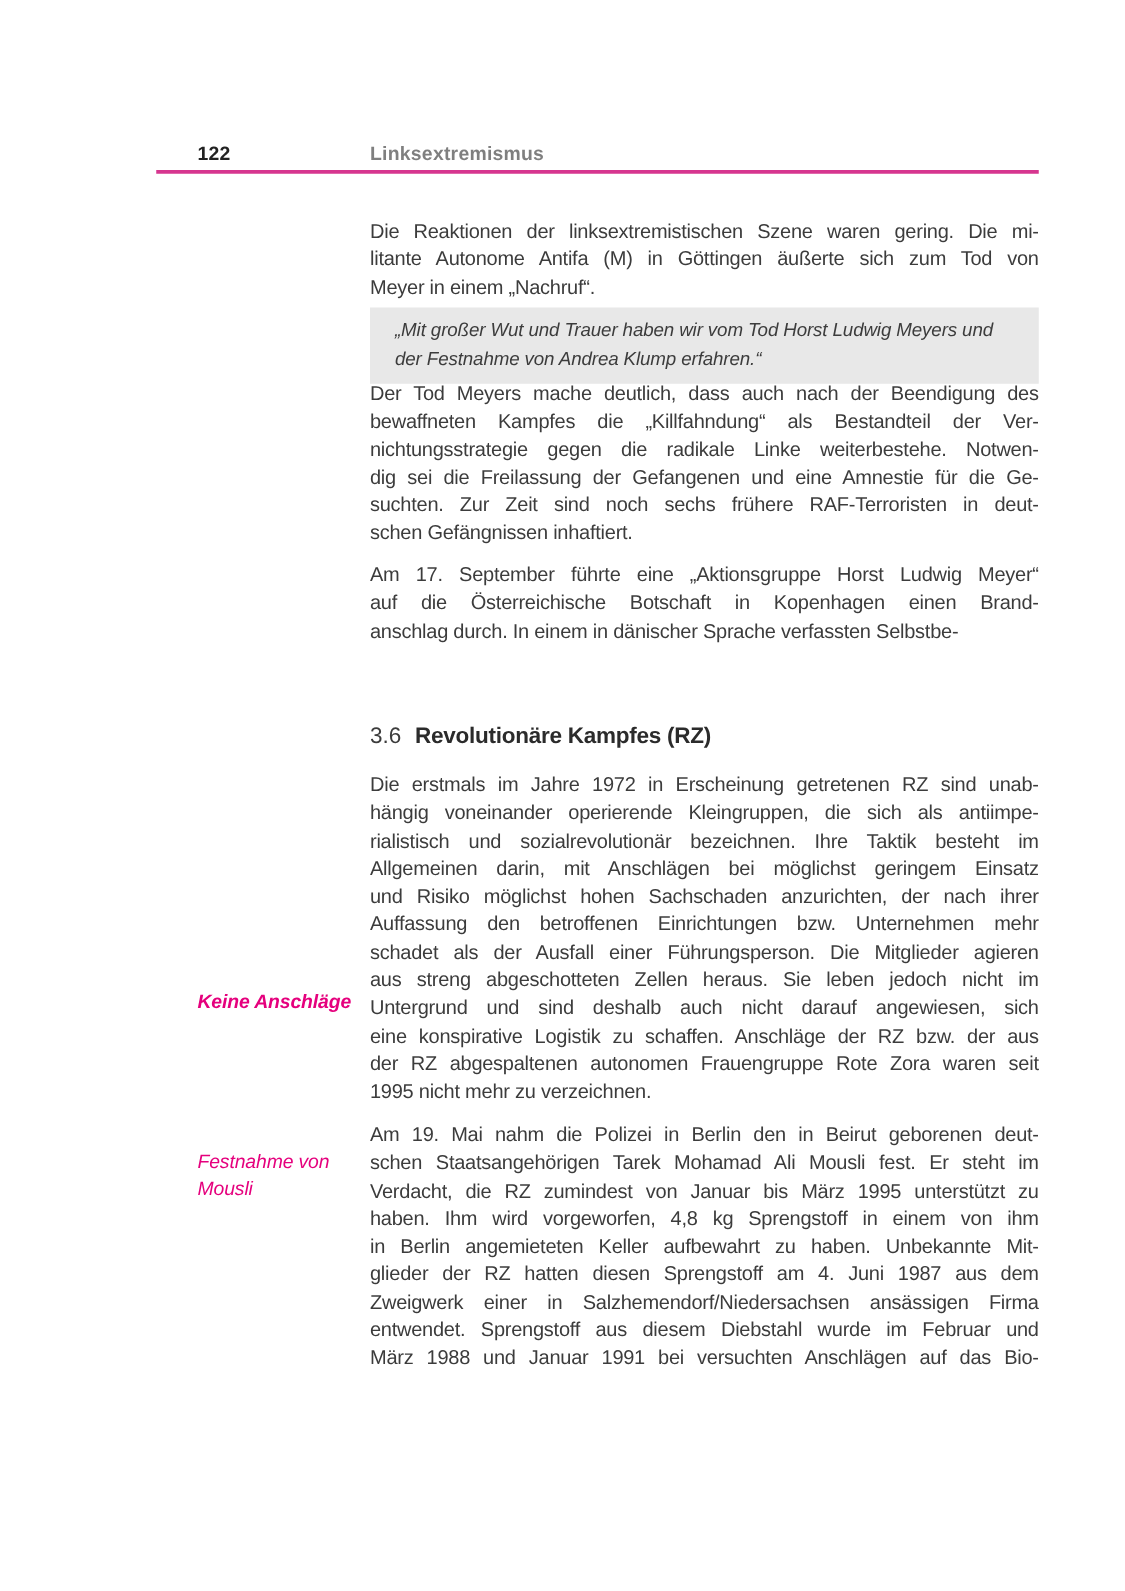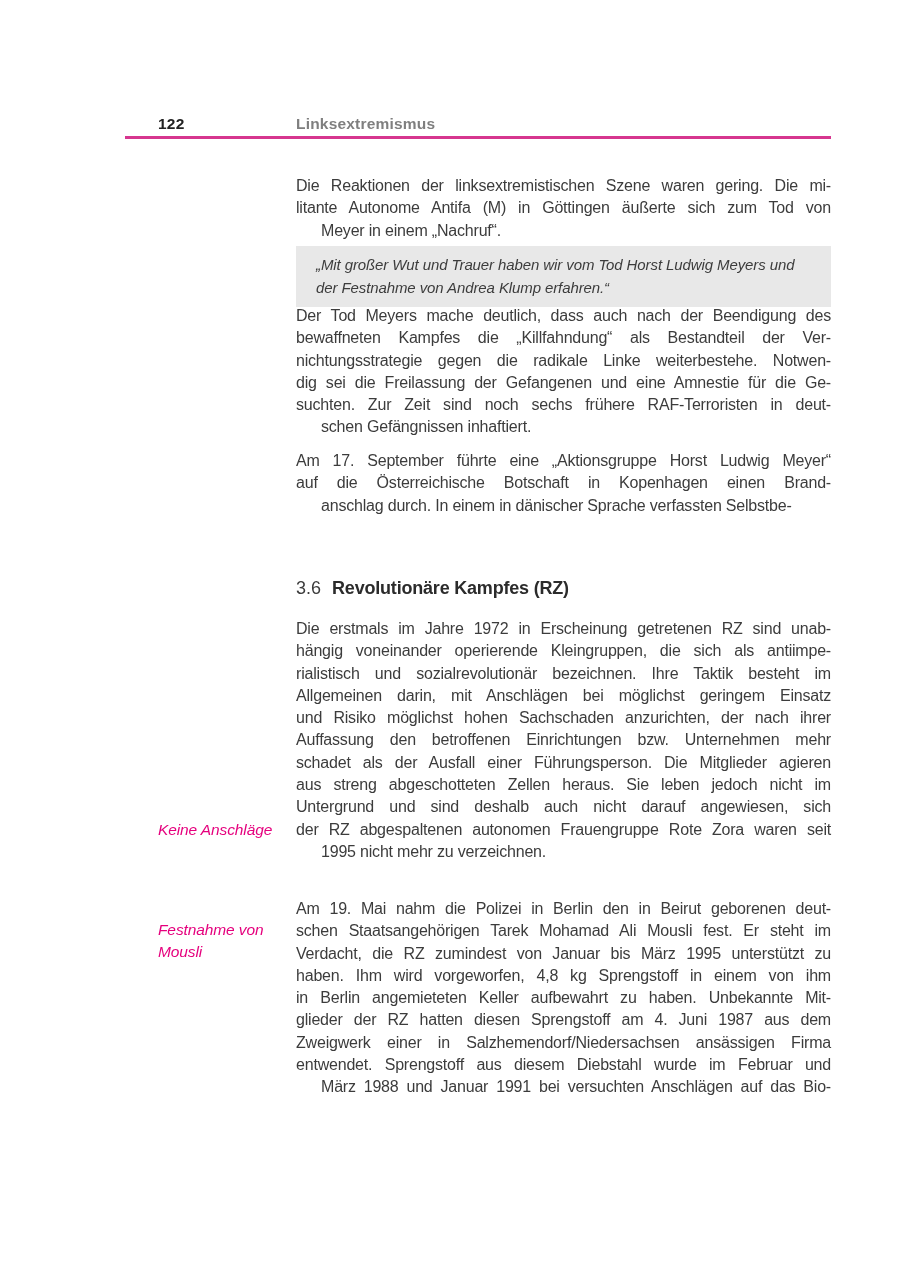--- a/index.html
+++ b/index.html
@@ -54,21 +54,21 @@
   .para {
     font-size: 16px;
     line-height: 22.3px;
     color: var(--body-text);
     letter-spacing: -0.2px;
   }
   .para .line {
     text-align: justify;
     text-align-last: justify;
   }
-  .para .line:last-child { text-align-last: left; margin-left: 25px; }
+  .para .line:last-child { text-align-last: left; }
   .para.cont .line:last-child { text-align-last: justify; }
 
   .quote-box {
     background: var(--quote-bg);
     padding: 7px 10px 8px 20px;
   }
   .quote-box .line {
     font-size: 15px;
     font-style: italic;
     line-height: 23px;
@@ -146,37 +146,38 @@
   <div class="col para" style="top:618px;">
       <div class="line">Die erstmals im Jahre 1972 in Erscheinung getretenen RZ sind unab-</div>
       <div class="line">hängig voneinander operierende Kleingruppen, die sich als antiimpe-</div>
       <div class="line">rialistisch und sozialrevolutionär bezeichnen. Ihre Taktik besteht im</div>
       <div class="line">Allgemeinen darin, mit Anschlägen bei möglichst geringem Einsatz</div>
       <div class="line">und Risiko möglichst hohen Sachschaden anzurichten, der nach ihrer</div>
       <div class="line">Auffassung den betroffenen Einrichtungen bzw. Unternehmen mehr</div>
       <div class="line">schadet als der Ausfall einer Führungsperson. Die Mitglieder agieren</div>
       <div class="line">aus streng abgeschotteten Zellen heraus. Sie leben jedoch nicht im</div>
       <div class="line">Untergrund und sind deshalb auch nicht darauf angewiesen, sich</div>
+      <div class="line">eine konspirative Logistik zu schaffen. Anschläge der RZ bzw. der aus</div>
       <div class="line">der RZ abgespaltenen autonomen Frauengruppe Rote Zora waren seit</div>
       <div class="line">1995 nicht mehr zu verzeichnen.</div>
     </div>
 
   <div class="col para cont" style="top:898px;">
       <div class="line">Am 19. Mai nahm die Polizei in Berlin den in Beirut geborenen deut-</div>
       <div class="line">schen Staatsangehörigen Tarek Mohamad Ali Mousli fest. Er steht im</div>
       <div class="line">Verdacht, die RZ zumindest von Januar bis März 1995 unterstützt zu</div>
       <div class="line">haben. Ihm wird vorgeworfen, 4,8 kg Sprengstoff in einem von ihm</div>
       <div class="line">in Berlin angemieteten Keller aufbewahrt zu haben. Unbekannte Mit-</div>
       <div class="line">glieder der RZ hatten diesen Sprengstoff am 4. Juni 1987 aus dem</div>
       <div class="line">Zweigwerk einer in Salzhemendorf/Niedersachsen ansässigen Firma</div>
       <div class="line">entwendet. Sprengstoff aus diesem Diebstahl wurde im Februar und</div>
       <div class="line">März 1988 und Januar 1991 bei versuchten Anschlägen auf das Bio-</div>
     </div>
 
-  <div class="margin-note" style="top:819px;">
+  <div class="margin-note" style="top:791px;font-weight:bold;">
       <div class="line">Keine Anschläge</div>
     </div>
 
   <div class="margin-note" style="top:919px;">
       <div class="line">Festnahme von</div>
       <div class="line">Mousli</div>
     </div>
 
 </div>
 

